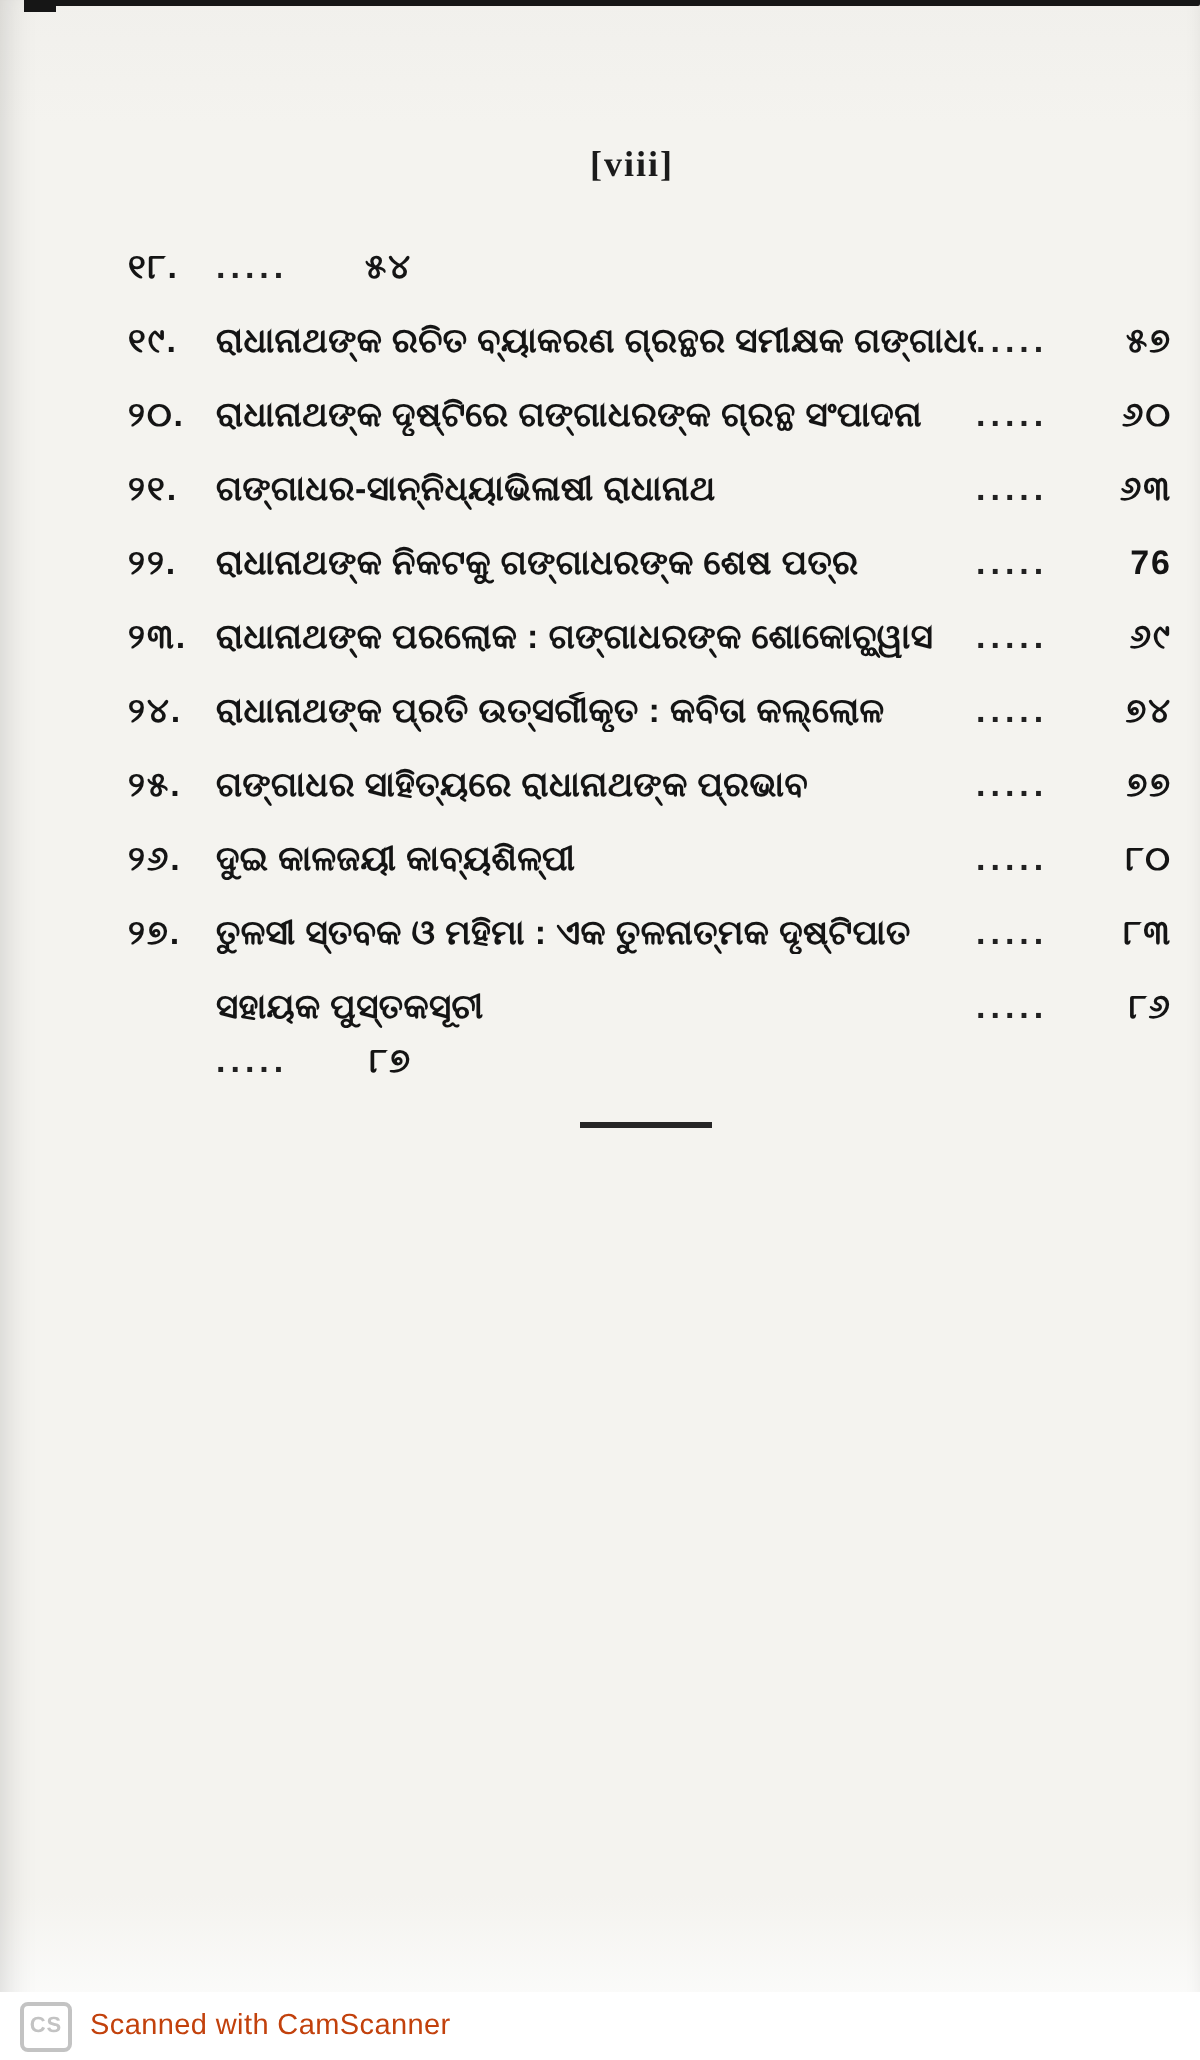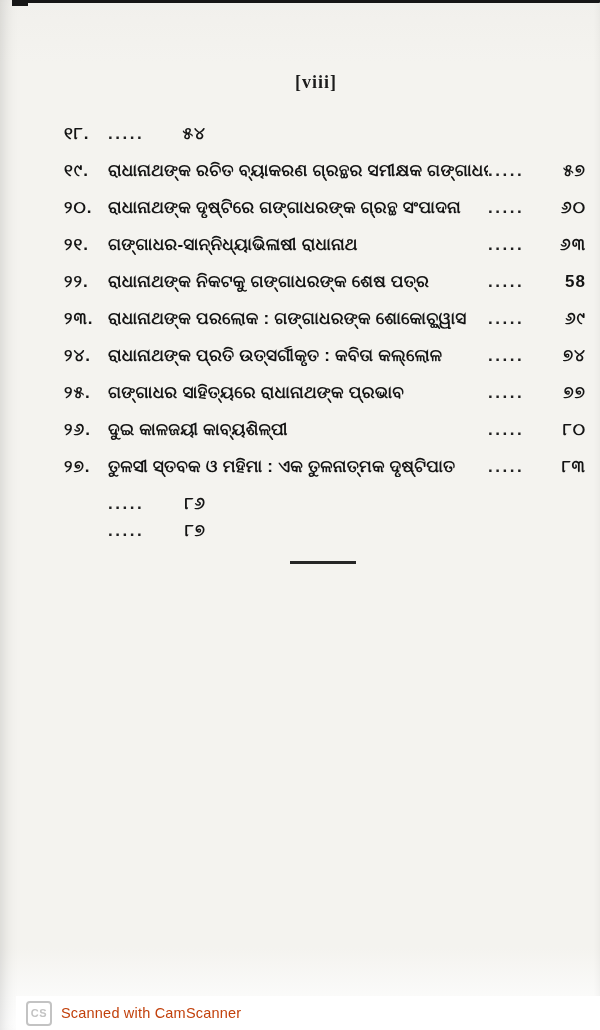--- a/index.html
+++ b/index.html
@@ -37,21 +37,21 @@
   .row.tight{height:27px;}
   .num{flex:0 0 44px;letter-spacing:1px;}
   .title{flex:1 1 auto;white-space:nowrap;overflow:hidden;letter-spacing:.2px;}
   .leader{flex:0 0 56px;text-align:left;letter-spacing:2.5px;font-weight:700;color:#202020;}
   .pg{flex:0 0 42px;text-align:right;letter-spacing:1px;}
   .end-rule{
     position:absolute;top:561px;left:290px;width:66px;height:0;
     border-top:3px solid #262626;
   }
   .cam-bar{
-    position:absolute;left:16px;right:0;bottom:0;height:34px;
+    position:absolute;left:0;right:0;bottom:0;height:34px;
     background:#ffffff;display:flex;align-items:center;gap:9px;
     padding-left:10px;
   }
   .cs-logo{
     width:22px;height:21px;flex:0 0 auto;
     border:2px solid #c3c3c3;border-radius:4px;
     display:flex;align-items:center;justify-content:center;
     font-size:11px;font-weight:700;color:#c3c3c3;letter-spacing:.5px;
     background:#fff;
   }
@@ -89,21 +89,21 @@
     <div class="row">
       <span class="num">୨୧.</span>
       <span class="title">ଗଙ୍ଗାଧର-ସାନ୍ନିଧ୍ୟାଭିଳାଷୀ ରାଧାନାଥ</span>
       <span class="leader">.....</span>
       <span class="pg">୬୩</span>
     </div>
     <div class="row">
       <span class="num">୨୨.</span>
       <span class="title">ରାଧାନାଥଙ୍କ ନିକଟକୁ ଗଙ୍ଗାଧରଙ୍କ ଶେଷ ପତ୍ର</span>
       <span class="leader">.....</span>
-      <span class="pg">58</span>
+      <span class="pg">76</span>
     </div>
     <div class="row">
       <span class="num">୨୩.</span>
       <span class="title">ରାଧାନାଥଙ୍କ ପରଲୋକ : ଗଙ୍ଗାଧରଙ୍କ ଶୋକୋଚ୍ଛ୍ୱାସ</span>
       <span class="leader">.....</span>
       <span class="pg">୬୯</span>
     </div>
     <div class="row">
       <span class="num">୨୪.</span>
       <span class="title">ରାଧାନାଥଙ୍କ ପ୍ରତି ଉତ୍ସର୍ଗୀକୃତ : କବିତା କଲ୍ଲୋଳ</span>
@@ -123,20 +123,21 @@
       <span class="pg">୮୦</span>
     </div>
     <div class="row">
       <span class="num">୨୭.</span>
       <span class="title">ତୁଳସୀ ସ୍ତବକ ଓ ମହିମା : ଏକ ତୁଳନାତ୍ମକ ଦୃଷ୍ଟିପାତ</span>
       <span class="leader">.....</span>
       <span class="pg">୮୩</span>
     </div>
     <div class="row tight">
       <span class="num"></span>
+      <span class="title">ସହାୟକ ପୁସ୍ତକସୂଚୀ</span>
       <span class="leader">.....</span>
       <span class="pg">୮୬</span>
     </div>
     <div class="row tight">
       <span class="num"></span>
       <span class="leader">.....</span>
       <span class="pg">୮୭</span>
     </div>
   </div>
 

